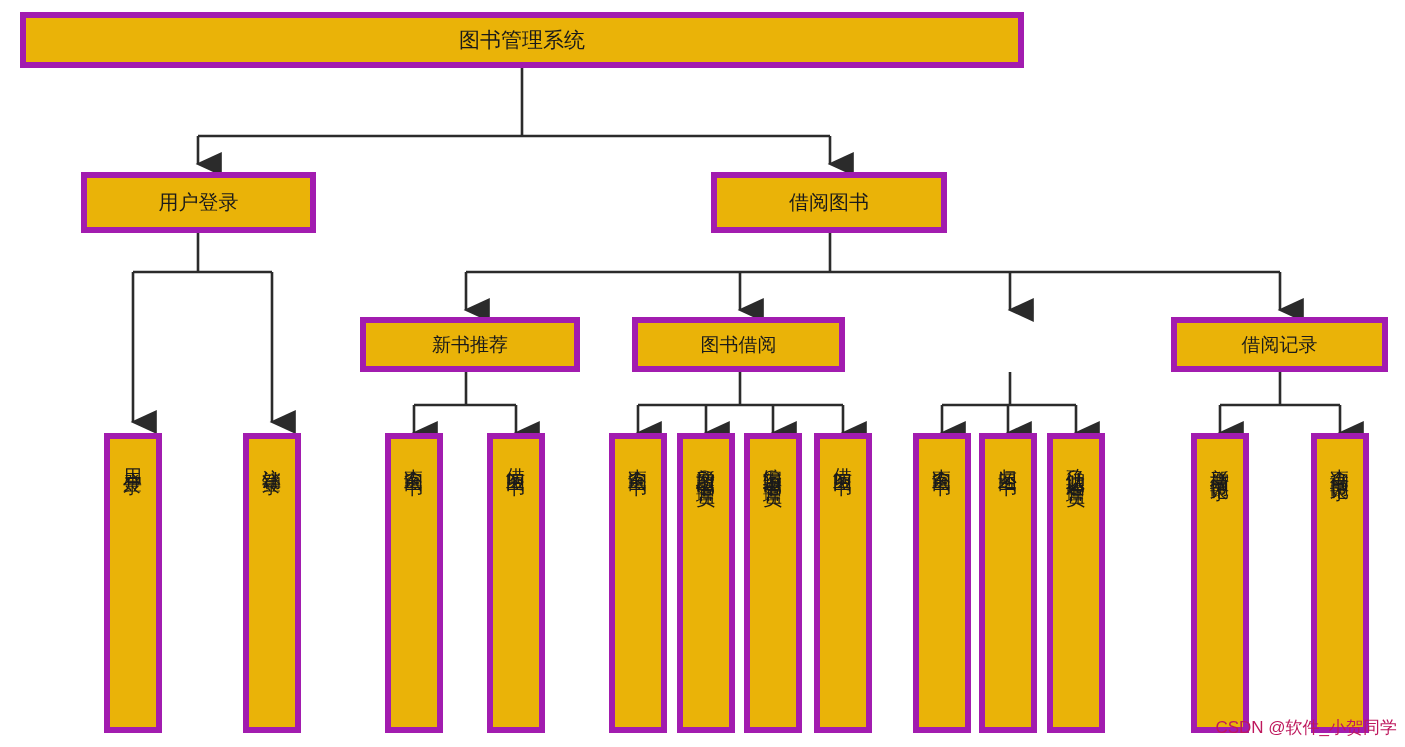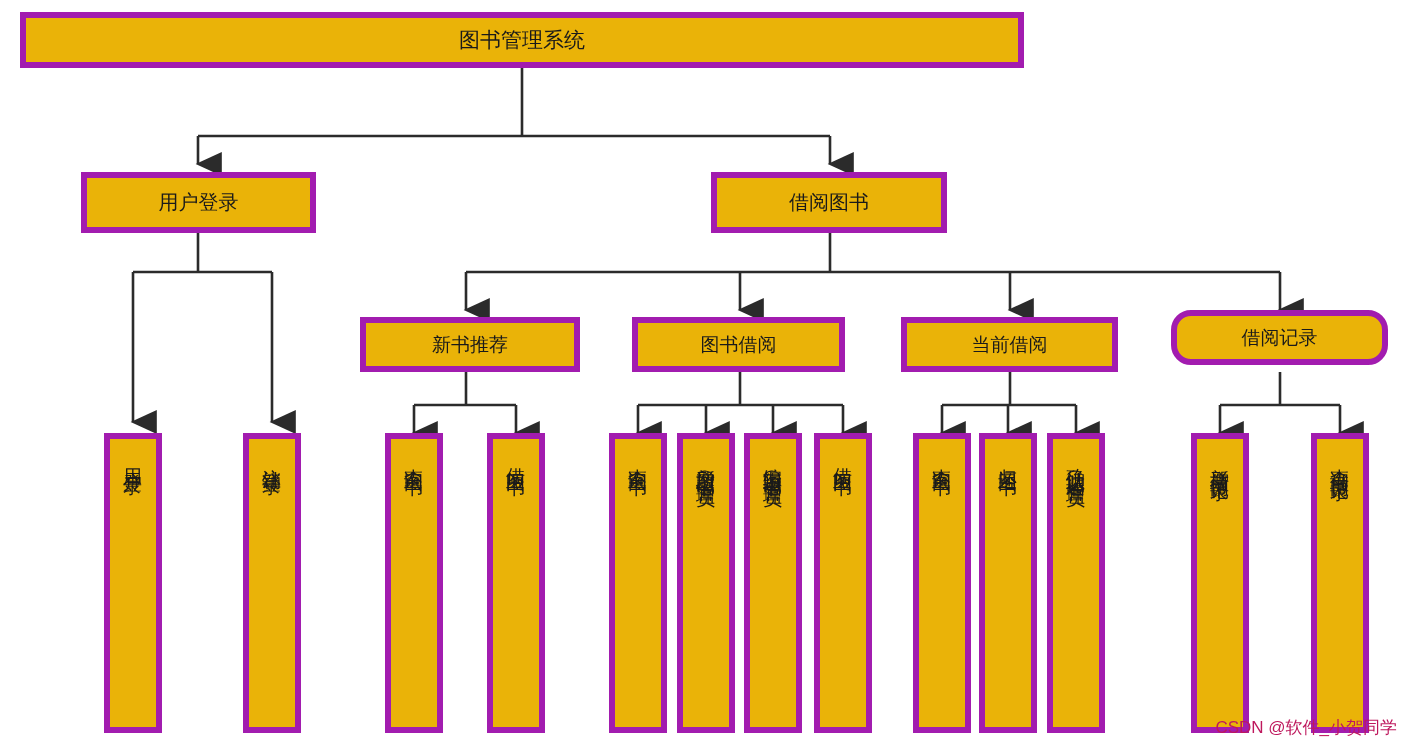--- a/index.html
+++ b/index.html
@@ -140,25 +140,22 @@
   </div>
 
   <div class="node lvl3" style="left:360px; top:317px; width:220px; height:55px;text-align:center;">
     <span>新书推荐</span>
   </div>
 
   <div class="node lvl3" style="left:632px; top:317px; width:213px; height:55px;">
     <span>图书借阅</span>
   </div>
 
-  <div class="node lvl3" style="left:901px; top:317px; width:217px; height:55px;">
-    <span>当前借阅</span>
-  </div>
-
-  <div class="node lvl3" style="left:1171px; top:310px; width:217px; height:55px;border-radius:20px;">
+
+  <div class="node lvl3" style="left:1171px; top:317px; width:217px; height:55px;">
     <span>借阅记录</span>
   </div>
 
   <div class="node leaf" style="left:104px; top:433px; width:58px; height:300px;">
     <span class="vtext">用户登录</span>
   </div>
 
   <div class="node leaf" style="left:243px; top:433px; width:58px; height:300px;">
     <span class="vtext">注销登录</span>
   </div>

